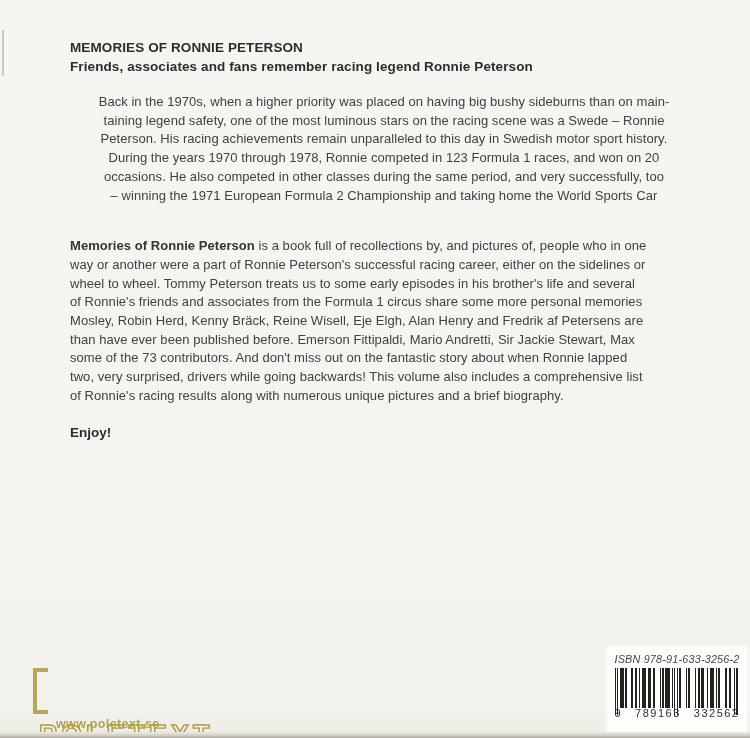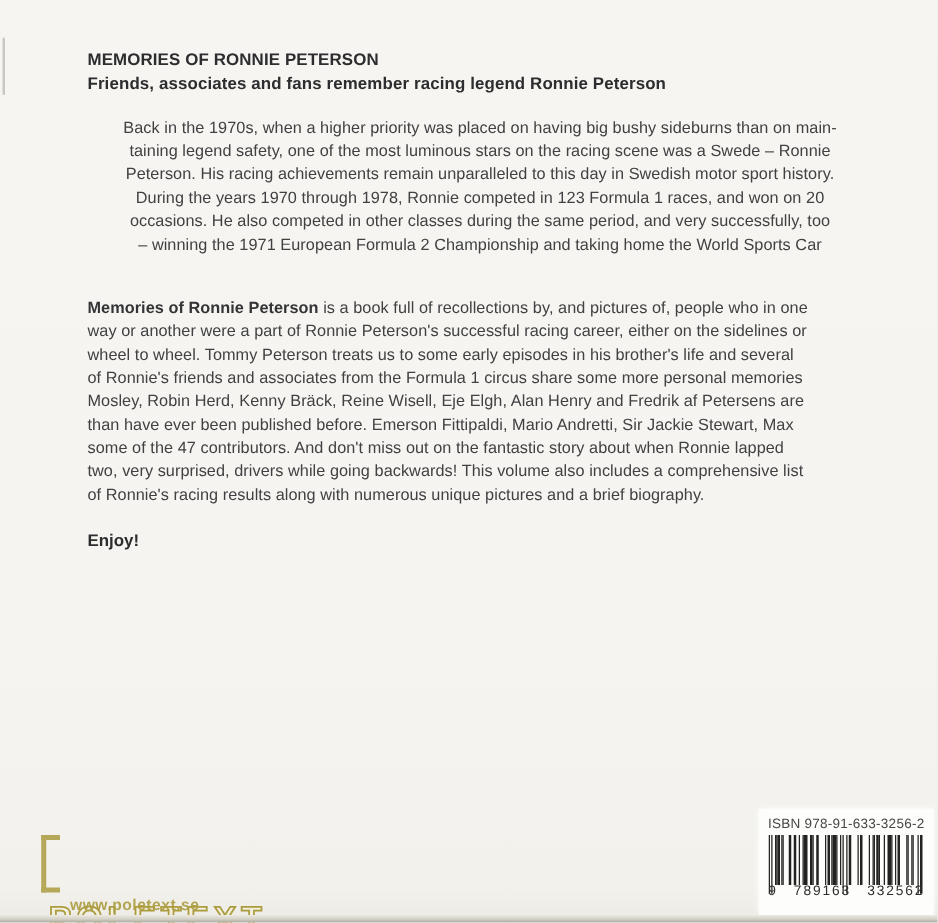--- a/index.html
+++ b/index.html
@@ -65,21 +65,21 @@
     position:absolute;left:56px;top:717px;
     font-size:12.5px;color:var(--gold);letter-spacing:.4px;font-weight:bold;opacity:.9;
   }
   
   .isbn-box{
     position:absolute;right:3px;top:647px;width:140px;height:85px;
     background:#fdfdfc;box-shadow:0 0 6px rgba(255,255,255,.9);
     text-align:center;padding-top:6px;box-sizing:border-box;
   }
   .isbn-label{
-    font-size:10.8px;color:#464646;letter-spacing:.2px;white-space:nowrap;
+    font-size:10.8px;color:#464646;letter-spacing:.2px;white-space:nowrap;font-style:italic;
   }
   .barcode-wrap{position:relative;width:125px;margin:3px auto 0;}
   .barcode{display:flex;align-items:flex-start;height:48px;}
   .bar{flex:0 0 1.31px;height:40px;}
   .bar.on{background:var(--bar);}
   .bar.tall{height:47px;}
   .barcode-digits{
     position:absolute;left:0;right:0;bottom:-3px;
     display:flex;justify-content:space-between;
     font-size:11px;color:#2f2f2e;letter-spacing:1.5px;
@@ -108,21 +108,21 @@
         <div>occasions. He also competed in other classes during the same period, and very successfully, too</div>
         <div>– winning the 1971 European Formula 2 Championship and taking home the World Sports Car</div>
       </div>
     <div class="paragraph">
         <div><b>Memories of Ronnie Peterson</b> is a book full of recollections by, and pictures of, people who in one</div>
         <div>way or another were a part of Ronnie Peterson's successful racing career, either on the sidelines or</div>
         <div>wheel to wheel. Tommy Peterson treats us to some early episodes in his brother's life and several</div>
         <div>of Ronnie's friends and associates from the Formula 1 circus share some more personal memories</div>
         <div>Mosley, Robin Herd, Kenny Bräck, Reine Wisell, Eje Elgh, Alan Henry and Fredrik af Petersens are</div>
         <div>than have ever been published before. Emerson Fittipaldi, Mario Andretti, Sir Jackie Stewart, Max</div>
-        <div>some of the 47 contributors. And don't miss out on the fantastic story about when Ronnie lapped</div>
+        <div>some of the 73 contributors. And don't miss out on the fantastic story about when Ronnie lapped</div>
         <div>two, very surprised, drivers while going backwards! This volume also includes a comprehensive list</div>
         <div>of Ronnie's racing results along with numerous unique pictures and a brief biography.</div>
       </div>
 
     <div class="enjoy">Enjoy!</div>
   </div>
 
   <div class="logo">
     <div class="bracket"></div>
     <div class="logo-text">POLETEXT</div>

